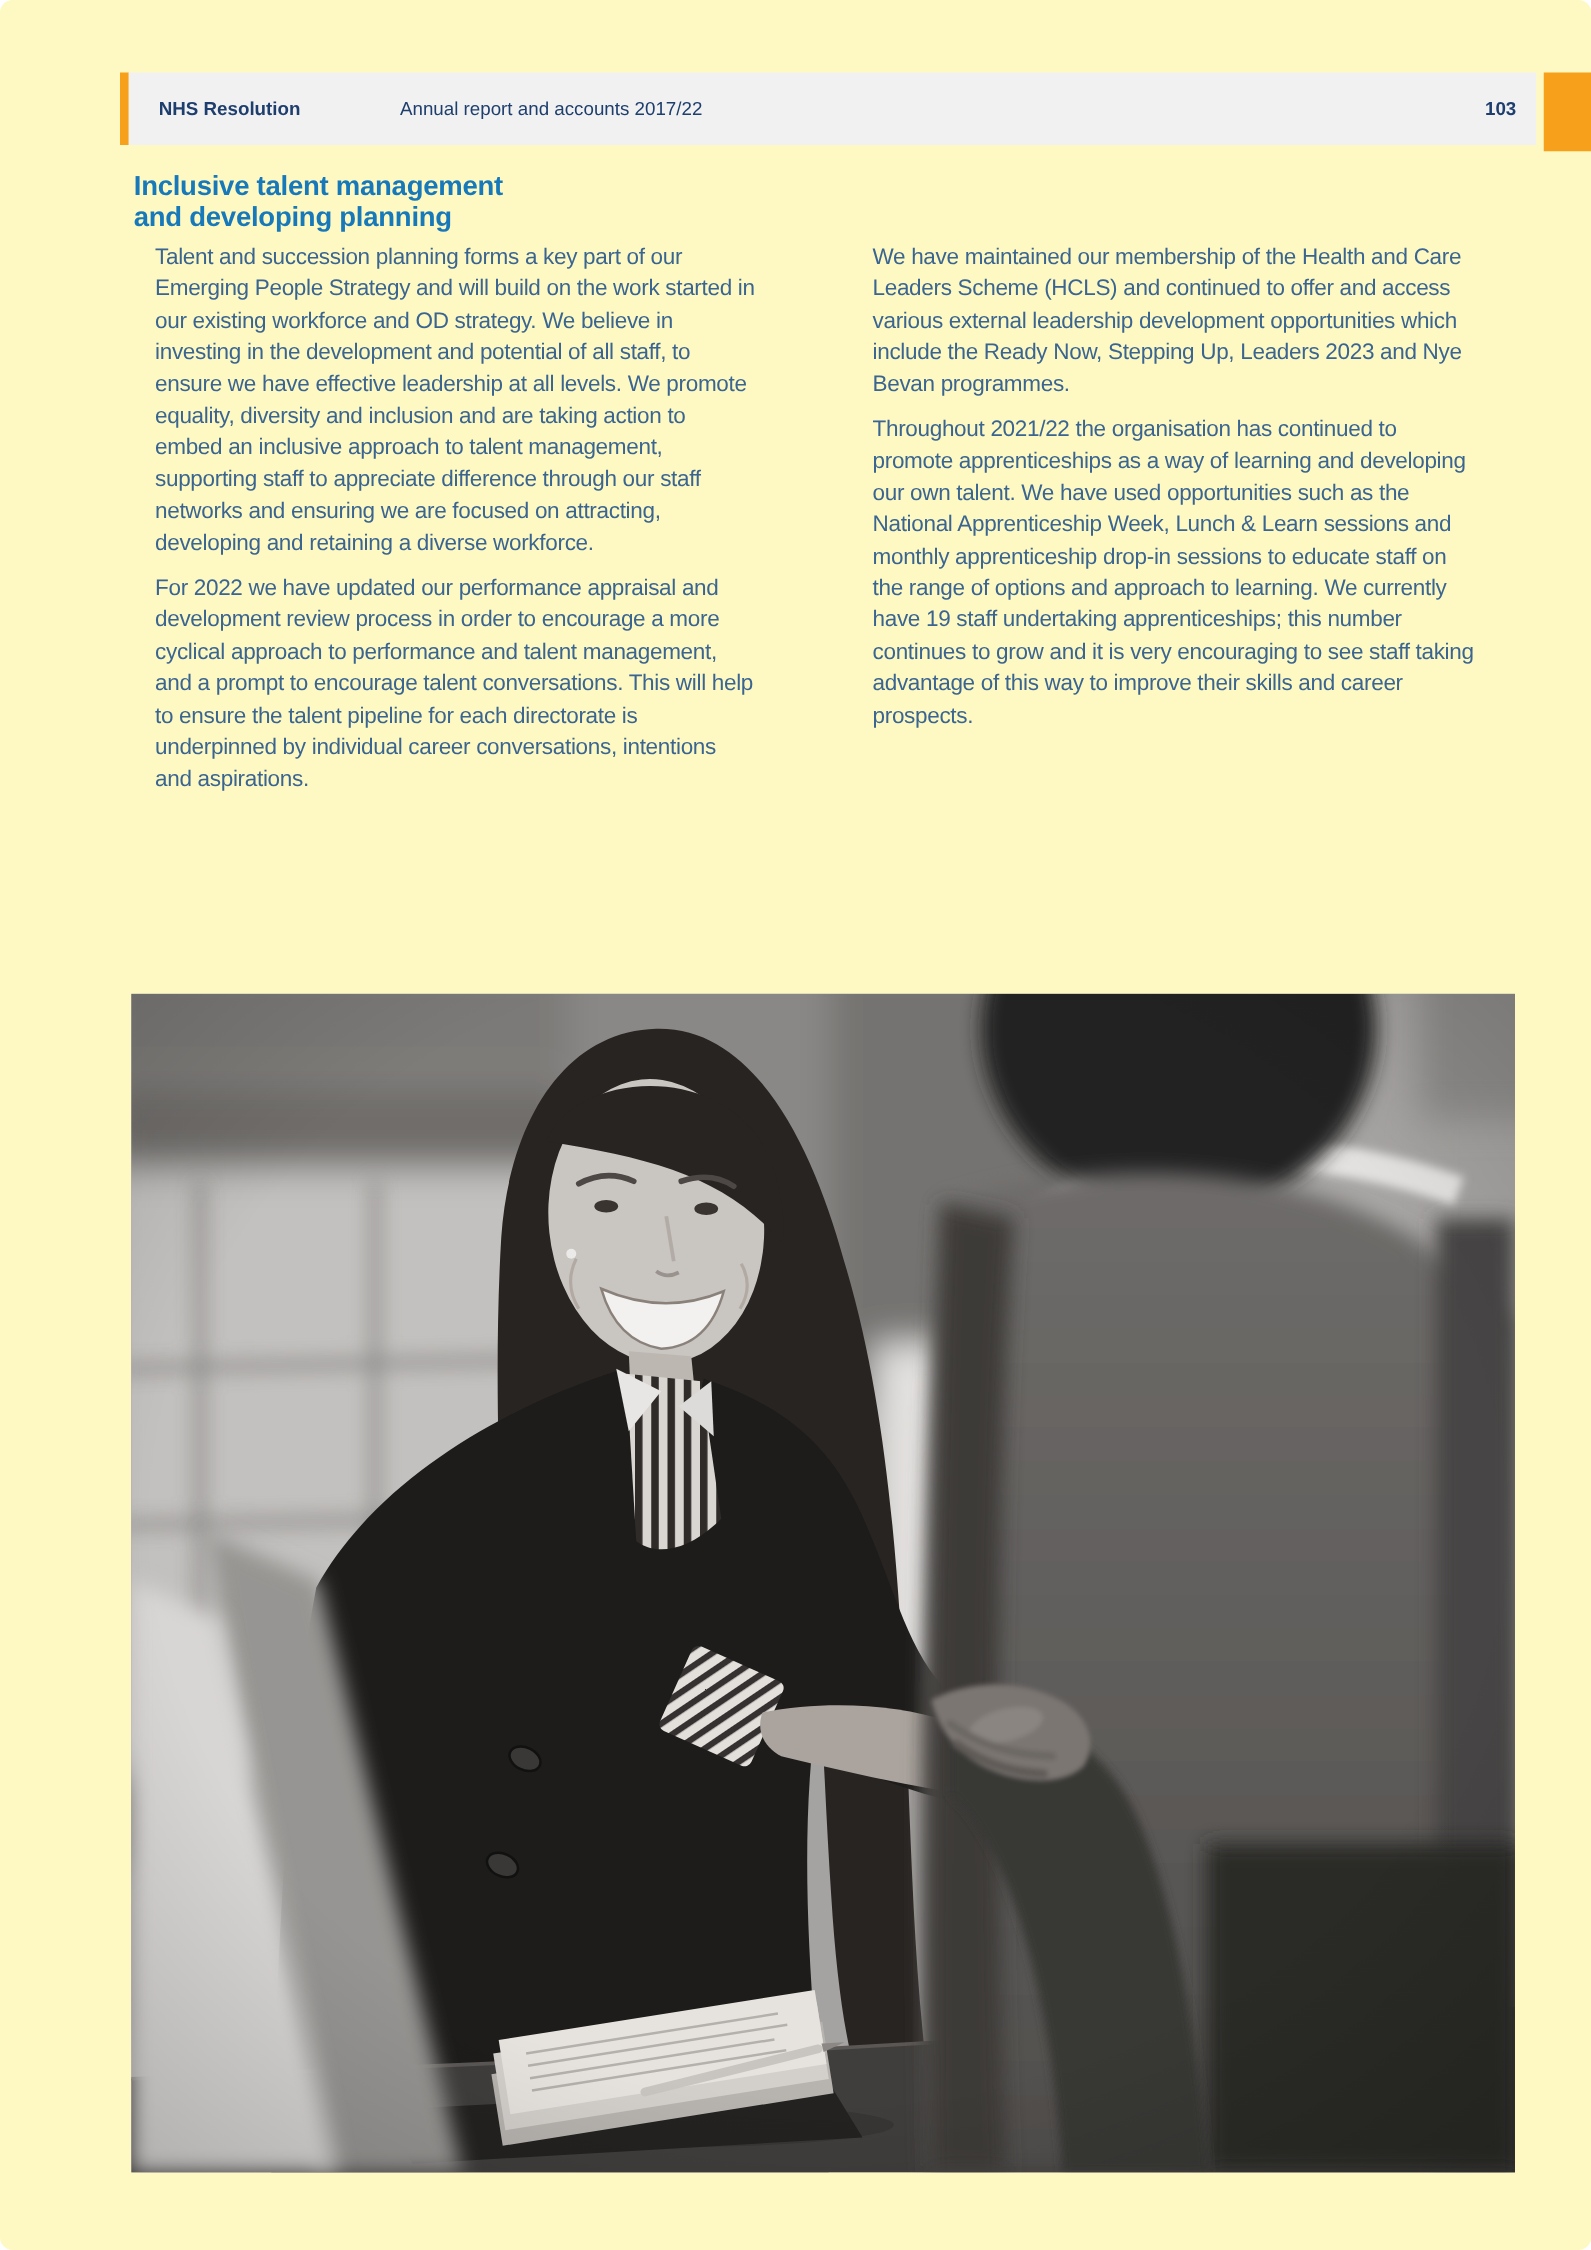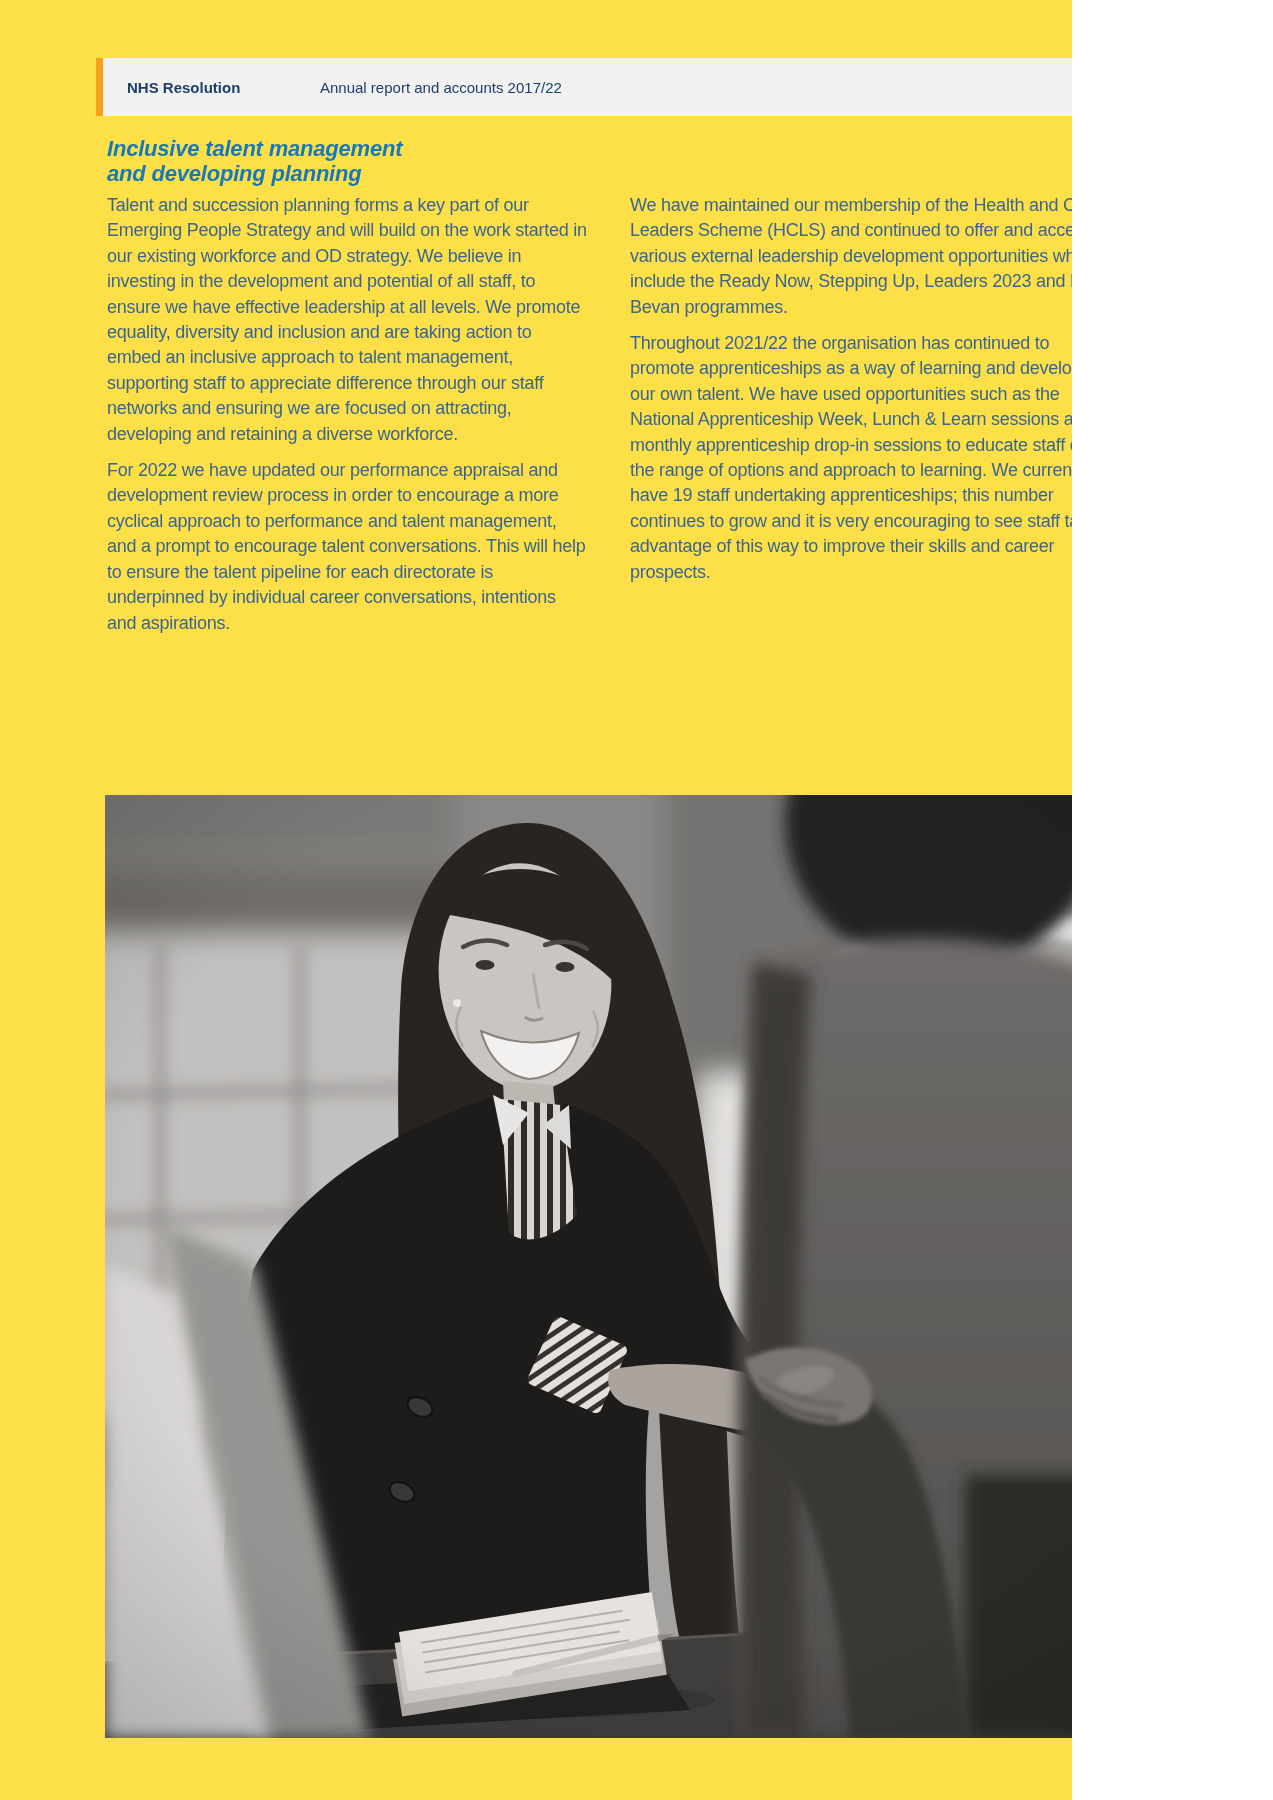--- a/index.html
+++ b/index.html
@@ -1,33 +1,34 @@
 <!DOCTYPE html>
 <html><head>
 <meta charset="utf-8">
 <style>
   html,body{margin:0;padding:0;background:#ffffff;}
   .page{
-    position:relative;width:1072px;height:1800px;background:#fde047;overflow:hidden;
+    position:relative;width:1273px;height:1800px;background:#fef9c3;overflow:hidden;
     font-family:"Liberation Sans", sans-serif;
+    border-radius:10px;
   }
   
   .accent-left{position:absolute;left:96px;top:58px;width:7px;height:58px;background:#f6a01b;}
   .header-bar{position:absolute;left:103px;top:58px;width:1126px;height:58px;background:#f1f1f2;}
   .accent-right{position:absolute;left:1235px;top:58px;width:38px;height:63px;background:#f6a01b;}
   .hdr-brand{position:absolute;left:24px;top:0;height:58px;display:flex;align-items:center;
     font-size:15px;font-weight:700;color:#1e3e6d;}
   .hdr-title{position:absolute;left:217px;top:0;height:58px;display:flex;align-items:center;
     font-size:15px;font-weight:400;color:#1e3e6d;}
   .hdr-page{position:absolute;right:16px;top:0;height:58px;display:flex;align-items:center;
     font-size:15px;font-weight:700;color:#1e3e6d;text-align:center;}
   
-  .heading{position:absolute;left:107px;top:136px;color:#1879ba;font-size:22px;line-height:25px;font-weight:700;letter-spacing:-0.2px;font-style:italic;}
+  .heading{position:absolute;left:107px;top:136px;color:#1879ba;font-size:22px;line-height:25px;font-weight:700;letter-spacing:-0.2px;}
   .heading span{display:block;}
-  .cols{position:absolute;left:107px;top:193px;width:1056px;display:flex;gap:41px;}
+  .cols{position:absolute;left:124px;top:193px;width:1056px;display:flex;gap:92px;}
   .col{width:482px;color:#3b6591;font-size:18px;line-height:25.4px;letter-spacing:-0.25px;}
   .col p{margin:0 0 11px 0;}
   
   .photo{position:absolute;left:105px;top:795px;width:1107px;height:943px;overflow:hidden;background:#a5a3a1;}
   .photo svg{display:block;width:100%;height:100%;}
 </style>
 </head>
 <body>
 
 <div class="page">

